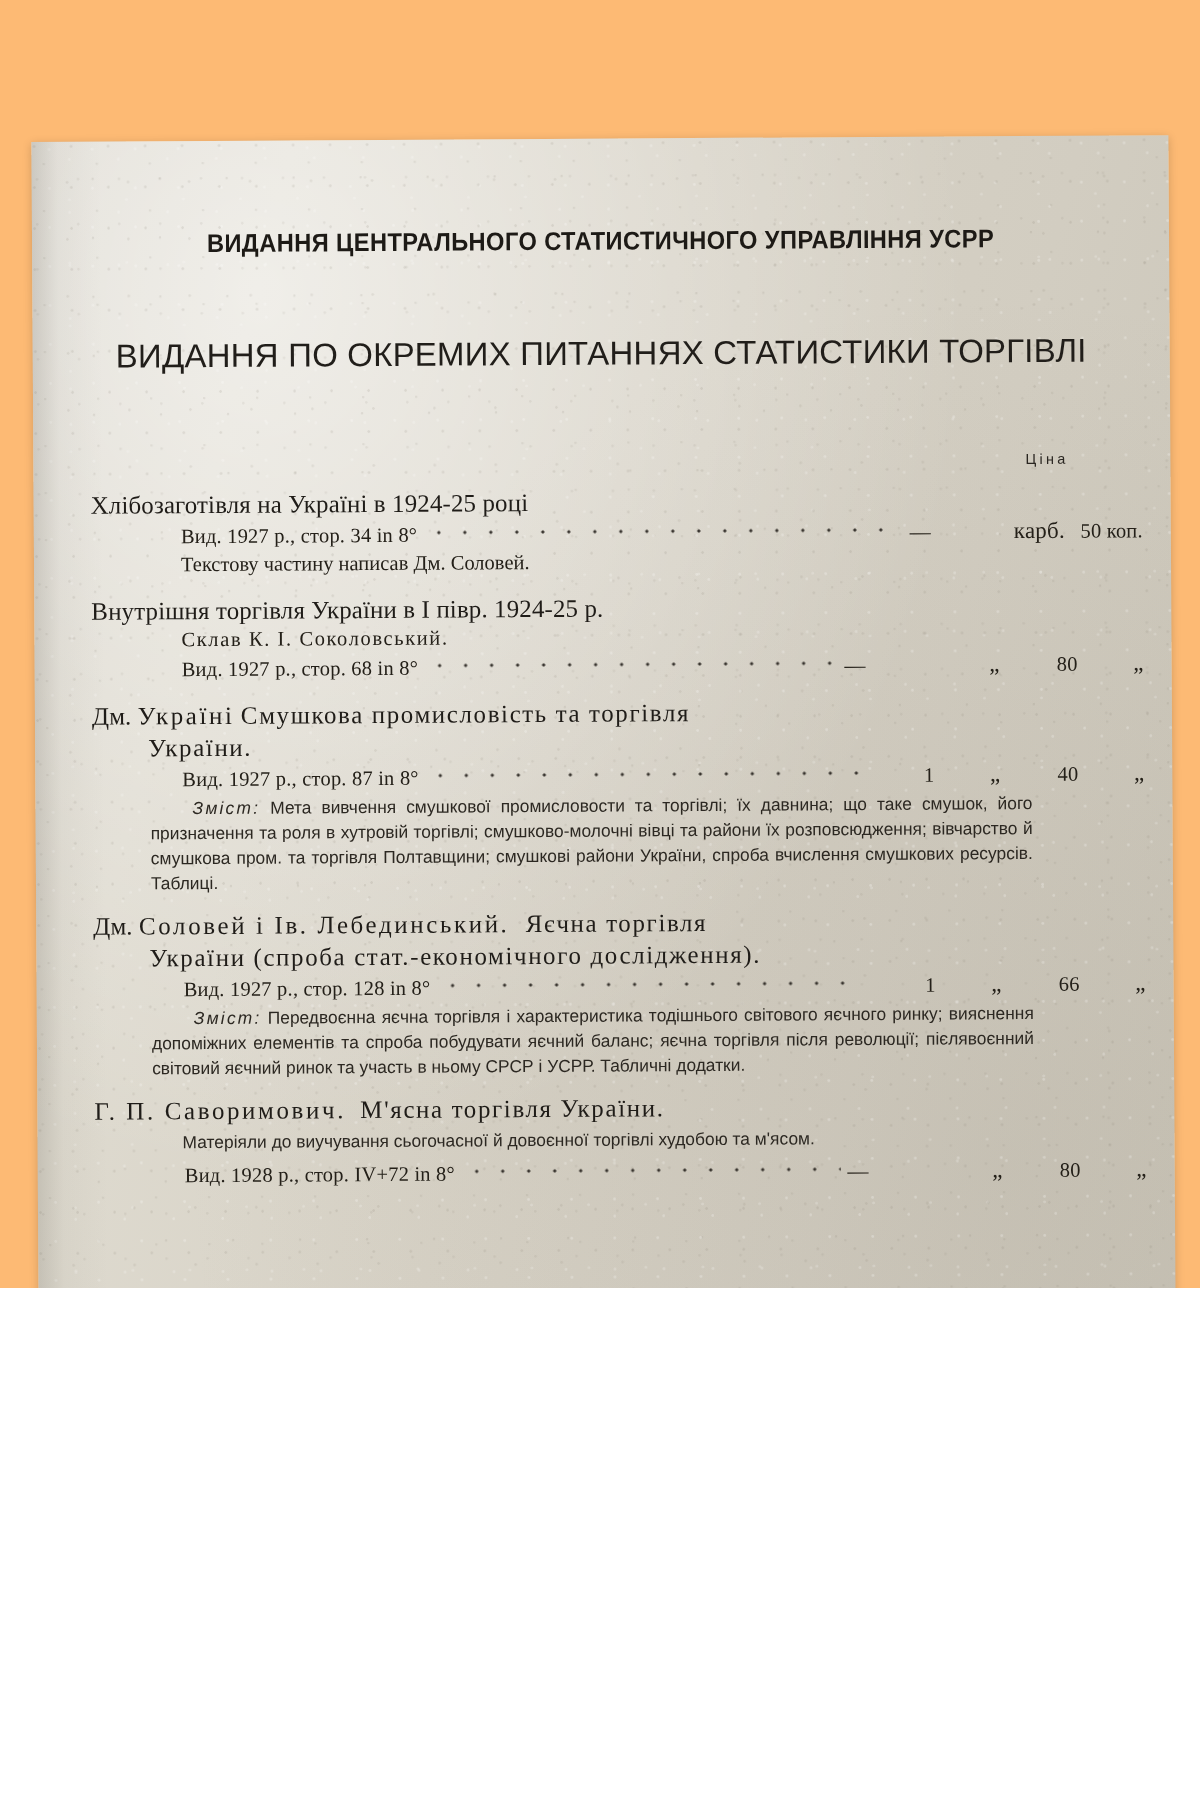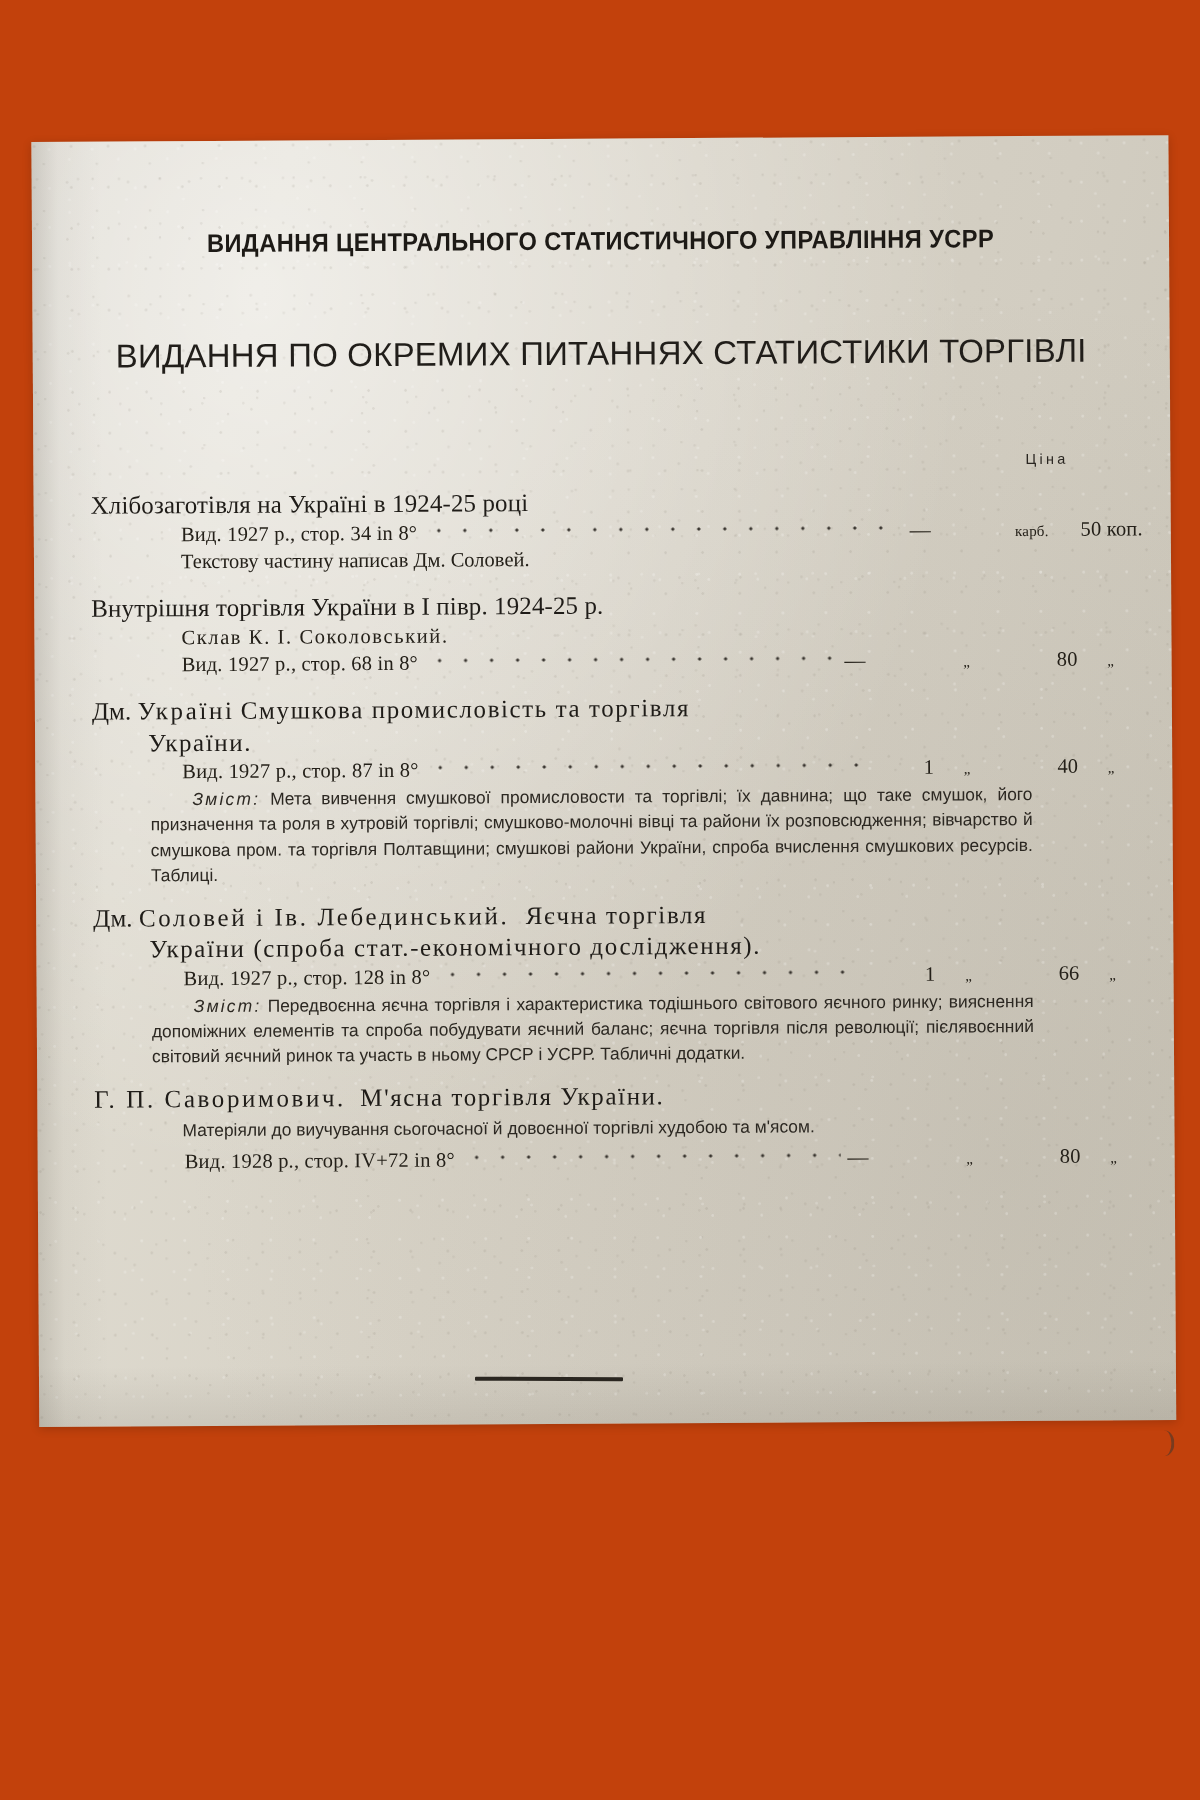--- a/index.html
+++ b/index.html
@@ -4,22 +4,22 @@
 <style>
   html, body {
     margin: 0;
     padding: 0;
     background: #ffffff;
   }
 
   #page {
     position: relative;
     width: 1200px;
-    height: 1800px;
-    background: #c2410c;
+    height: 1288px;
+    background: #fdba74;
     overflow: hidden;
     font-family: "Liberation Serif", "DejaVu Serif", serif;
   }
 
   
   #sheet {
     position: absolute;
     left: 33px;
     top: 140px;
     width: 1137px;
@@ -147,21 +147,21 @@
     top: -4px;
     height: 10px;
     background-image: radial-gradient(circle, #2b2722 0 1.35px, transparent 1.8px);
     background-size: 26px 10px;
     background-position: left bottom;
     background-repeat: repeat-x;
     opacity: 0.92;
   }
   .dash { flex: 0 0 auto; margin-right: 4px; font-size: 21px; }
   .rub  { flex: 0 0 64px; text-align: right; white-space: nowrap; font-size: 20.5px; }
-  .unit { flex: 0 0 66px; text-align: center; white-space: nowrap; font-size: 15px; }
+  .unit { flex: 0 0 66px; text-align: right; white-space: nowrap; font-size: 23px; }
   .kop  { flex: 0 0 78px; text-align: right;  white-space: nowrap; font-size: 20.5px; }
 
   
   .credit {
     padding-left: 90px;
     font-size: 20.5px;
     line-height: 1.34;
     color: #242019;
   }
 

